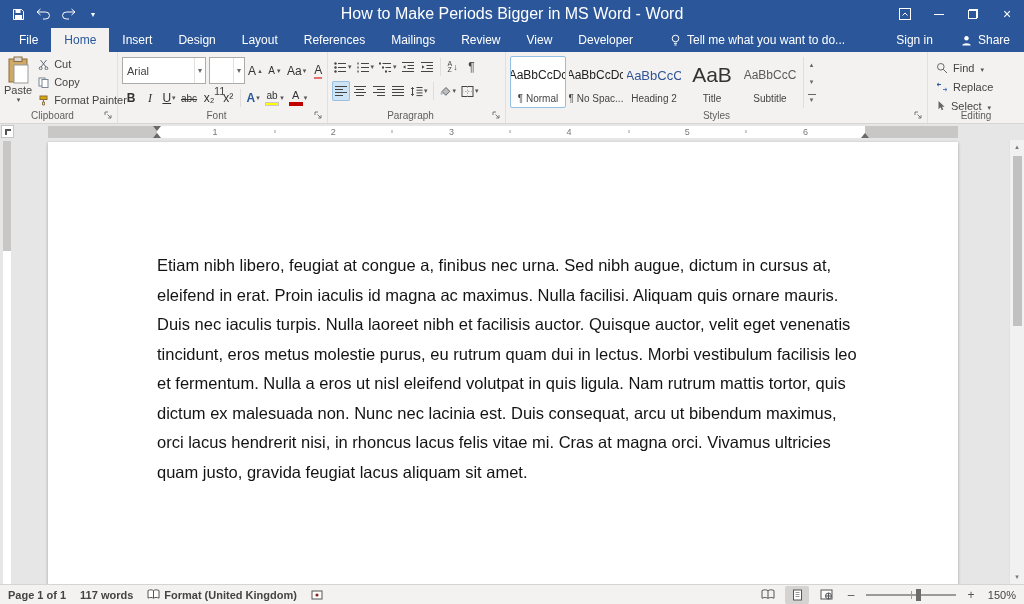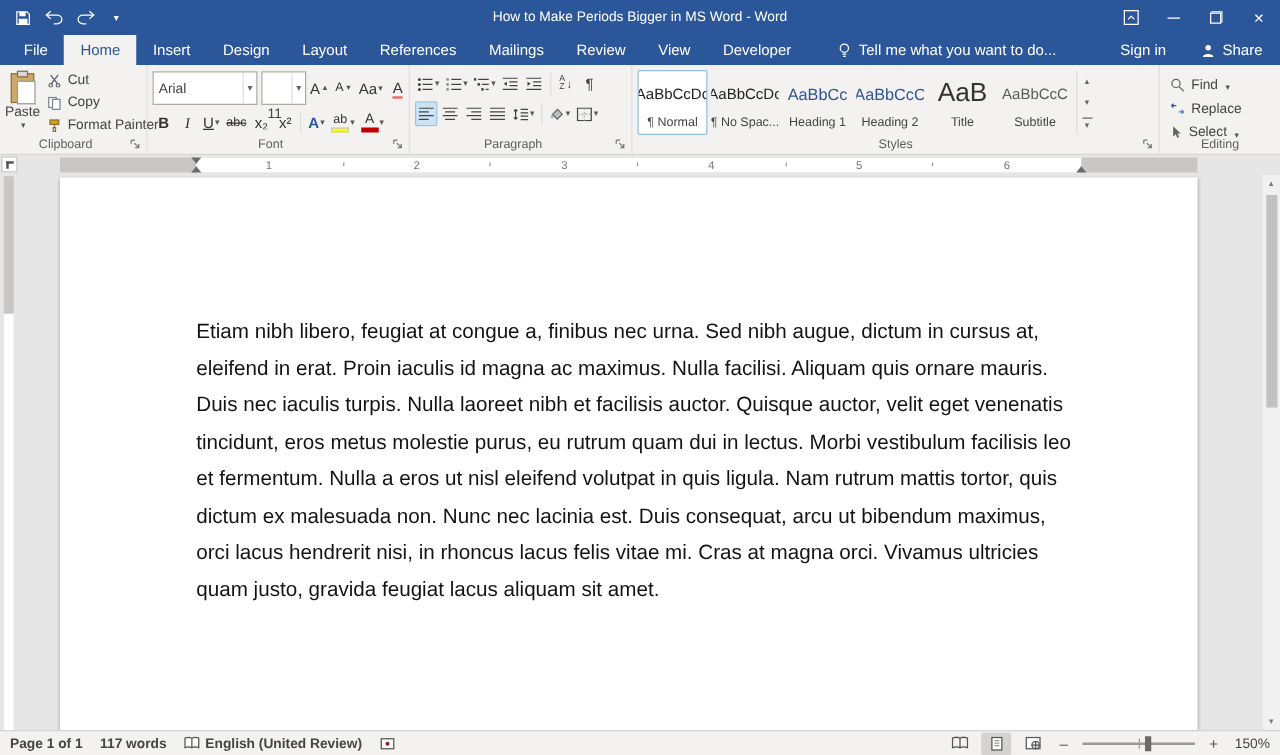--- a/index.html
+++ b/index.html
@@ -8,21 +8,21 @@
   }
   *{box-sizing:border-box; margin:0; padding:0;}
   html,body{width:1024px;height:604px;overflow:hidden;}
   body{font-family:"Liberation Sans","DejaVu Sans",sans-serif; font-size:12px; color:#333;}
   .app{width:1024px;height:604px;display:flex;flex-direction:column;background:var(--doc-bg);}
 
   
   .titlebar{position:relative;height:28px;background:var(--titlebar);display:flex;align-items:center;color:#fff;flex:0 0 auto;}
   .qat{display:flex;align-items:center;gap:1px;padding-left:6px;z-index:2;}
   .qat-btn{width:24px;height:24px;display:flex;align-items:center;justify-content:center;}
-  .tb-title{position:absolute;left:0;right:0;text-align:center;font-size:11px;color:#fff;}
+  .tb-title{position:absolute;left:0;right:0;text-align:center;font-size:16px;color:#fff;}
   .win{margin-left:auto;display:flex;z-index:2;}
   .win-btn{width:34px;height:28px;display:flex;align-items:center;justify-content:center;font-size:14px;color:#fff;}
   .min-ic{display:inline-block;width:10px;border-top:1px solid #fff;}
   .restore-ic{position:relative;width:10px;height:10px;display:inline-block;}
   .restore-ic::before{content:"";position:absolute;top:0;right:0;width:7px;height:7px;border:1px solid #fff;}
   .restore-ic::after{content:"";position:absolute;bottom:0;left:0;width:7px;height:7px;border:1px solid #fff;background:var(--titlebar);}
 
   
   .tabrow{height:24px;background:var(--titlebar);display:flex;align-items:stretch;color:#fff;font-size:12px;padding-left:6px;flex:0 0 auto;}
   .tab{display:flex;align-items:center;padding:0 13px;}
@@ -431,24 +431,20 @@
       <div class="styles-body">
         <div class="style-card sel">
           <span class="prev">AaBbCcDc</span>
           <span class="nm">¶ Normal</span>
         </div>
         <div class="style-card">
           <span class="prev">AaBbCcDc</span>
           <span class="nm">¶ No Spac...</span>
         </div>
         <div class="style-card">
-          <span class="prev h1">AaBbCc</span>
-          <span class="nm">Heading 1</span>
-        </div>
-        <div class="style-card">
           <span class="prev h2">AaBbCcC</span>
           <span class="nm">Heading 2</span>
         </div>
         <div class="style-card">
           <span class="prev ttl">AaB</span>
           <span class="nm">Title</span>
         </div>
         <div class="style-card">
           <span class="prev sub">AaBbCcC</span>
           <span class="nm">Subtitle</span>
@@ -549,21 +545,21 @@
   <div class="statusbar">
     <span class="sb-item">Page 1 of 1</span>
     <span class="sb-item">117 words</span>
     <span class="sb-item">
       <span>
         <svg width="13" height="11" viewBox="0 0 13 11">
             <path d="M1 1.5C3 .6 5 .6 6.5 1.6 8 .6 10 .6 12 1.5v7.6c-2-.9-4-.9-5.5.1-1.5-1-3.5-1-5.5-.1z" fill="#fff" stroke="#555"></path>
             <path d="M6.5 1.6v7.6" stroke="#555"></path>
           </svg>
       </span>
-      <span>English (United Review)</span>
+      <span>Format (United Kingdom)</span>
     </span>
     <span class="sb-item">
       <span>
         <svg width="12" height="10" viewBox="0 0 12 10">
             <rect x="1" y="1" width="10" height="8" fill="#fff" stroke="#555"></rect>
             <circle cx="6" cy="5" r="1.6" fill="#8a2020"></circle>
           </svg>
       </span>
     </span>
     <span class="sb-right">

